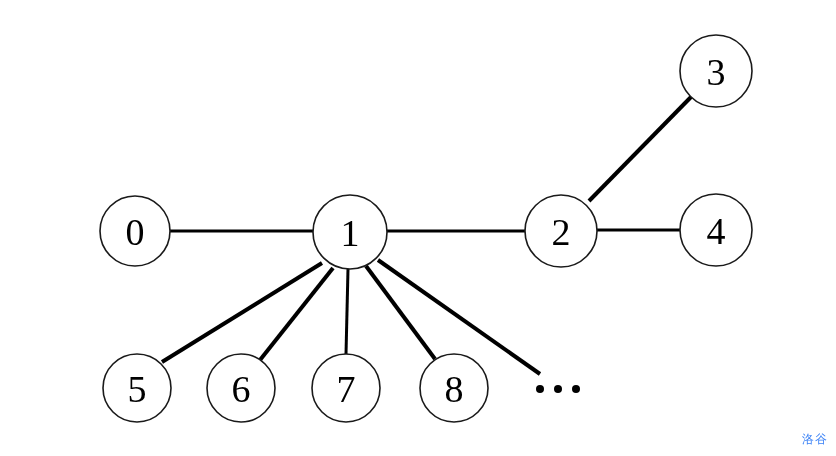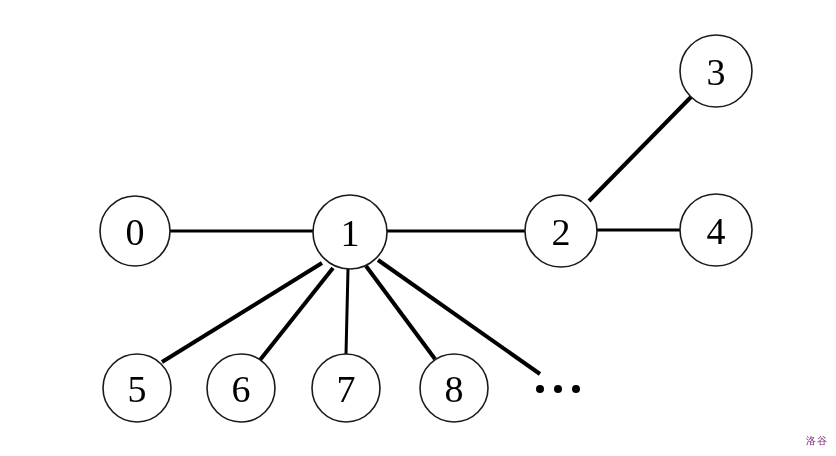--- a/index.html
+++ b/index.html
@@ -39,22 +39,22 @@
     font-size: 38px;
   }
   .ellipsis-dot {
     fill: #000000;
   }
   .watermark {
     position: absolute;
     right: 8px;
     bottom: 8px;
     font-family: "DejaVu Sans", sans-serif;
-    font-size: 10px;
-    color: #701a75;
+    font-size: 12px;
+    color: #3b82f6;
     letter-spacing: 1px;
     user-select: none;
   }
 </style>
 </head>
 <body>
 
 <svg id="graph-canvas" viewBox="0 0 836 456">
   <g id="edges-group">
       <line class="edge-line" x1="170" y1="231" x2="313" y2="231" stroke="#000000" stroke-width="3"></line>

